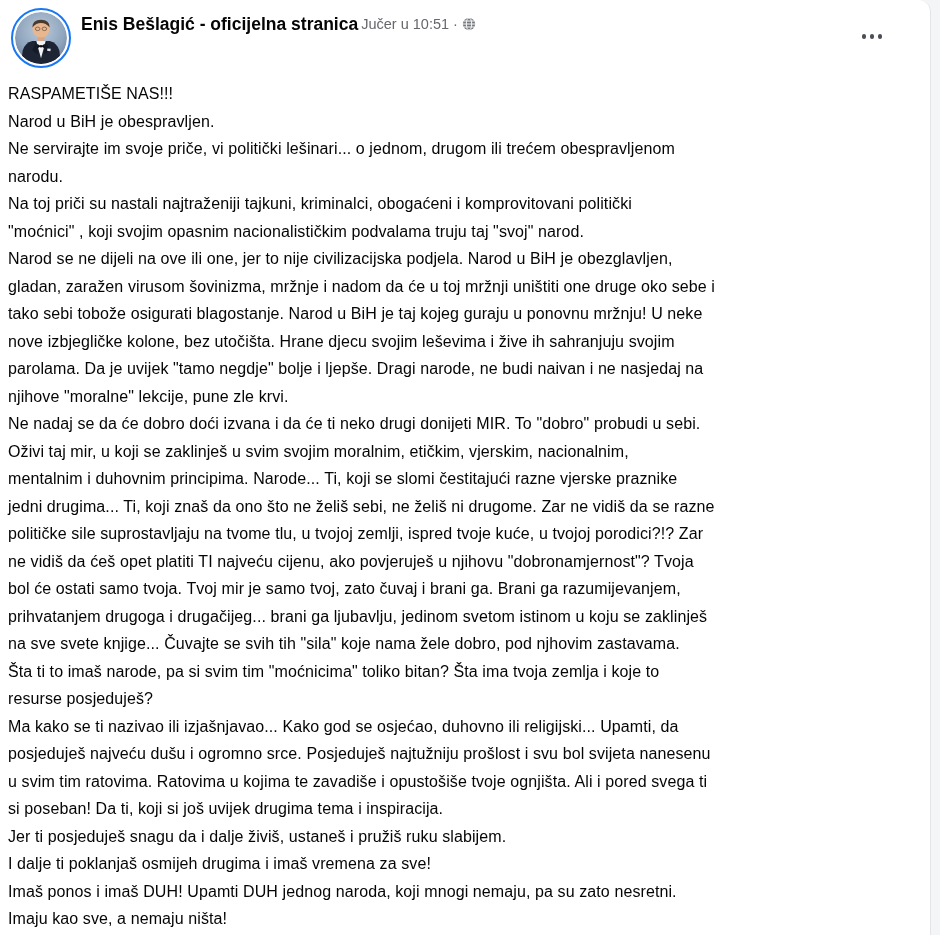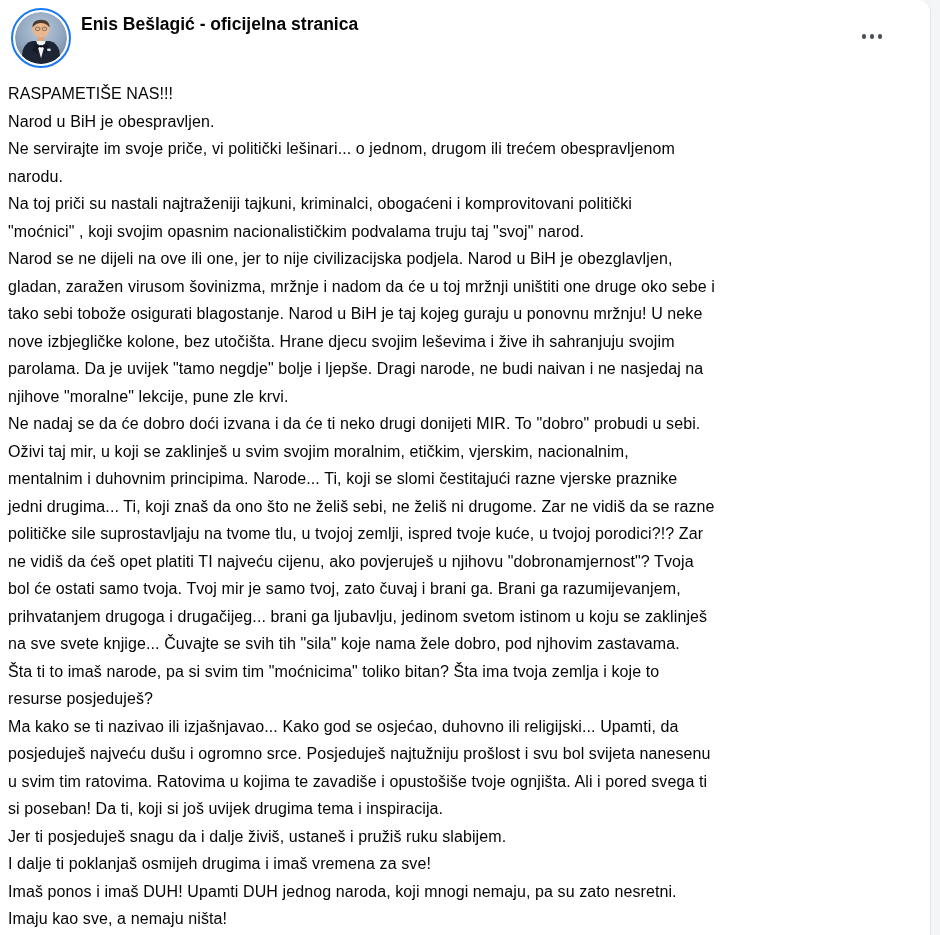--- a/index.html
+++ b/index.html
@@ -131,20 +131,33 @@
           <path d="M18 16 Q18 8 27 8 Q36 8 36 16 Q32 11.5 27 11.5 Q22 11.5 18 16 Z" fill="#4a3a2e"></path>
 
           <ellipse cx="23.5" cy="17.5" rx="2.4" ry="1.8" fill="none" stroke="#5a4a3c" stroke-width="0.7"></ellipse>
           <ellipse cx="30.5" cy="17.5" rx="2.4" ry="1.8" fill="none" stroke="#5a4a3c" stroke-width="0.7"></ellipse>
         </g>
       </svg>
     </div>
 
     <div class="header-text">
       <a href="#" class="page-name">Enis Bešlagić - oficijelna stranica</a>
+      <div class="meta-row">
+        <a href="#" class="timestamp">Jučer u 10:51</a>
+        <span class="sep">·</span>
+        <span class="globe">
+          <svg width="14" height="14" viewBox="0 0 16 16" xmlns="http://www.w3.org/2000/svg">
+            <circle cx="8" cy="8" r="7" fill="#75787d"></circle>
+            <ellipse cx="8" cy="8" rx="3.1" ry="7" fill="none" stroke="#ffffff" stroke-width="1.1"></ellipse>
+            <line x1="1" y1="8" x2="15" y2="8" stroke="#ffffff" stroke-width="1.1"></line>
+            <line x1="2" y1="4.6" x2="14" y2="4.6" stroke="#ffffff" stroke-width="1.1"></line>
+            <line x1="2" y1="11.4" x2="14" y2="11.4" stroke="#ffffff" stroke-width="1.1"></line>
+          </svg>
+        </span>
+      </div>
     </div>
 
     <button class="more-btn" aria-label="More options">
       <span class="dot"></span>
       <span class="dot"></span>
       <span class="dot"></span>
     </button>
 
   </header>
 

